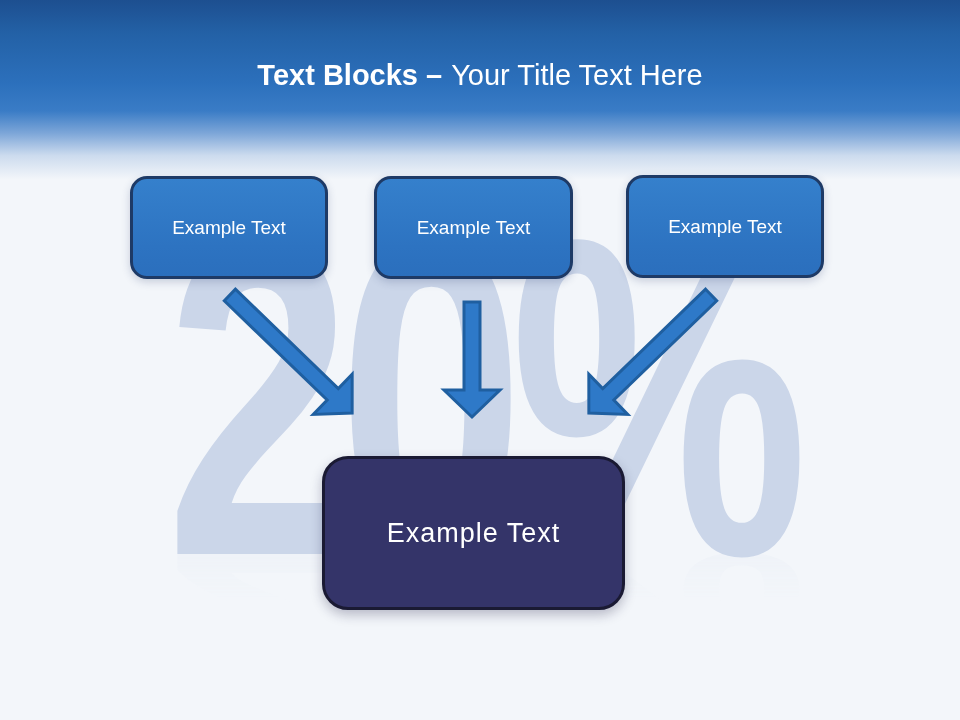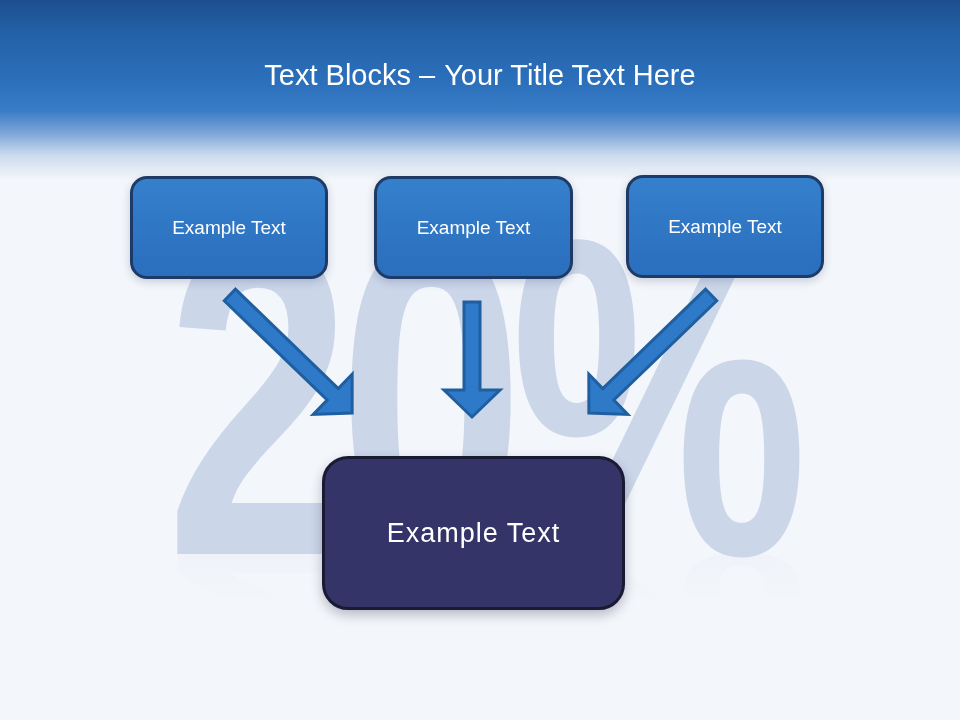--- a/index.html
+++ b/index.html
@@ -12,21 +12,21 @@
     position:absolute;left:0;top:0;width:100%;height:185px;
     background:linear-gradient(180deg,
       #1d4f90 0%, #2361a6 18%, #2c70bc 45%, #3a7cc6 60%,
       #7da6d8 72%, #ccdbee 84%, #f3f6fa 97%);
   }
   .title{
     position:absolute;left:0;top:55px;width:100%;
     text-align:center;color:#ffffff;font-size:29px;line-height:40px;
     white-space:nowrap;
   }
-  .title .t-bold{font-weight:normal;}
+  .title .t-bold{font-weight:bold;}
   .title .t-reg{font-weight:normal;margin-left:9px;}
 
   
   .watermark{
     position:absolute;left:0;top:271px;width:100%;height:335px;
     text-align:center;font-size:335px;line-height:335px;font-weight:bold;
     letter-spacing:-14px;color:#cbd6e9;
     transform:scaleY(1.35);transform-origin:50% 283px;
     white-space:nowrap;pointer-events:none;
   }

